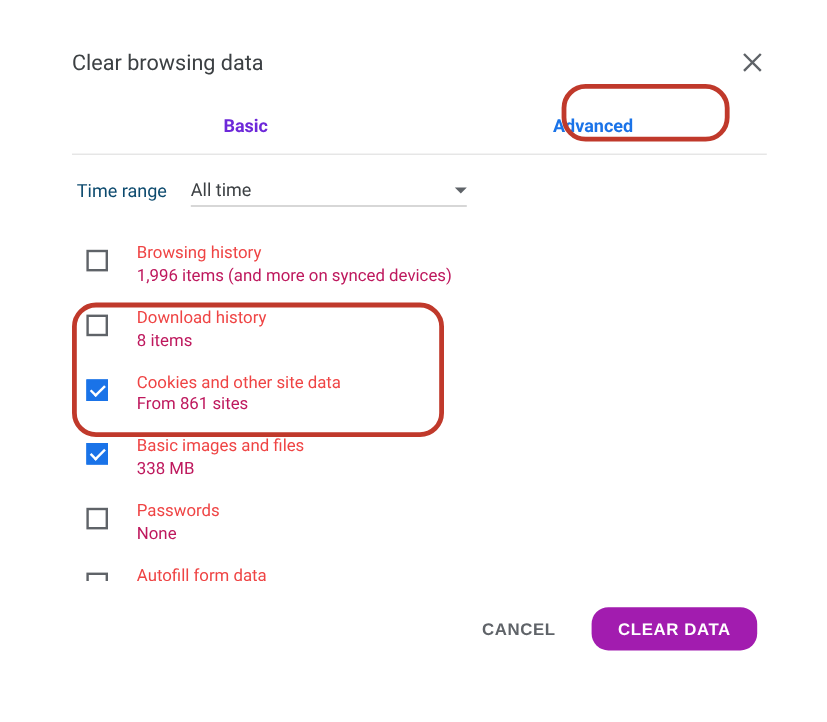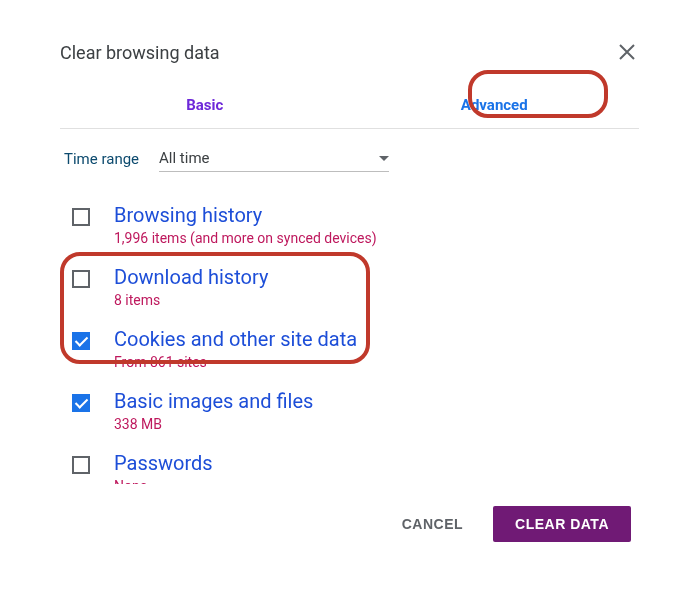--- a/index.html
+++ b/index.html
@@ -137,22 +137,22 @@
     height: 10px;
     border: solid #fff;
     border-width: 0 2px 2px 0;
     transform: rotate(45deg);
   }
   .item-texts {
     display: flex;
     flex-direction: column;
   }
   .item-title {
-    font-size: 20px;
-    color: #1d4ed8;
+    font-size: 14px;
+    color: #ef4444;
     line-height: 1.35;
   }
   .item-sub {
     font-size: 14px;
     color: #be185d;
     line-height: 1.35;
   }
   .footer {
     display: flex;
     justify-content: flex-end;
@@ -166,28 +166,28 @@
     color: #5f6368;
     font-size: 14px;
     font-weight: 700;
     letter-spacing: 0.5px;
     padding: 10px 18px;
     cursor: pointer;
     text-transform: uppercase;
   }
   .btn-primary {
     border: none;
-    background: #701a75;
+    background: #a21caf;
     color: #fff;
     font-size: 14px;
     font-weight: 700;
     letter-spacing: 0.5px;
     padding: 10px 22px;
     cursor: pointer;
-    border-radius: 2px;
+    border-radius: 14px;
     text-transform: uppercase;
   }
   .highlight {
     position: absolute;
     border: 4px solid #c0392b;
     border-radius: 20px;
     pointer-events: none;
   }
   .hl-tab {
     top: -12px;

